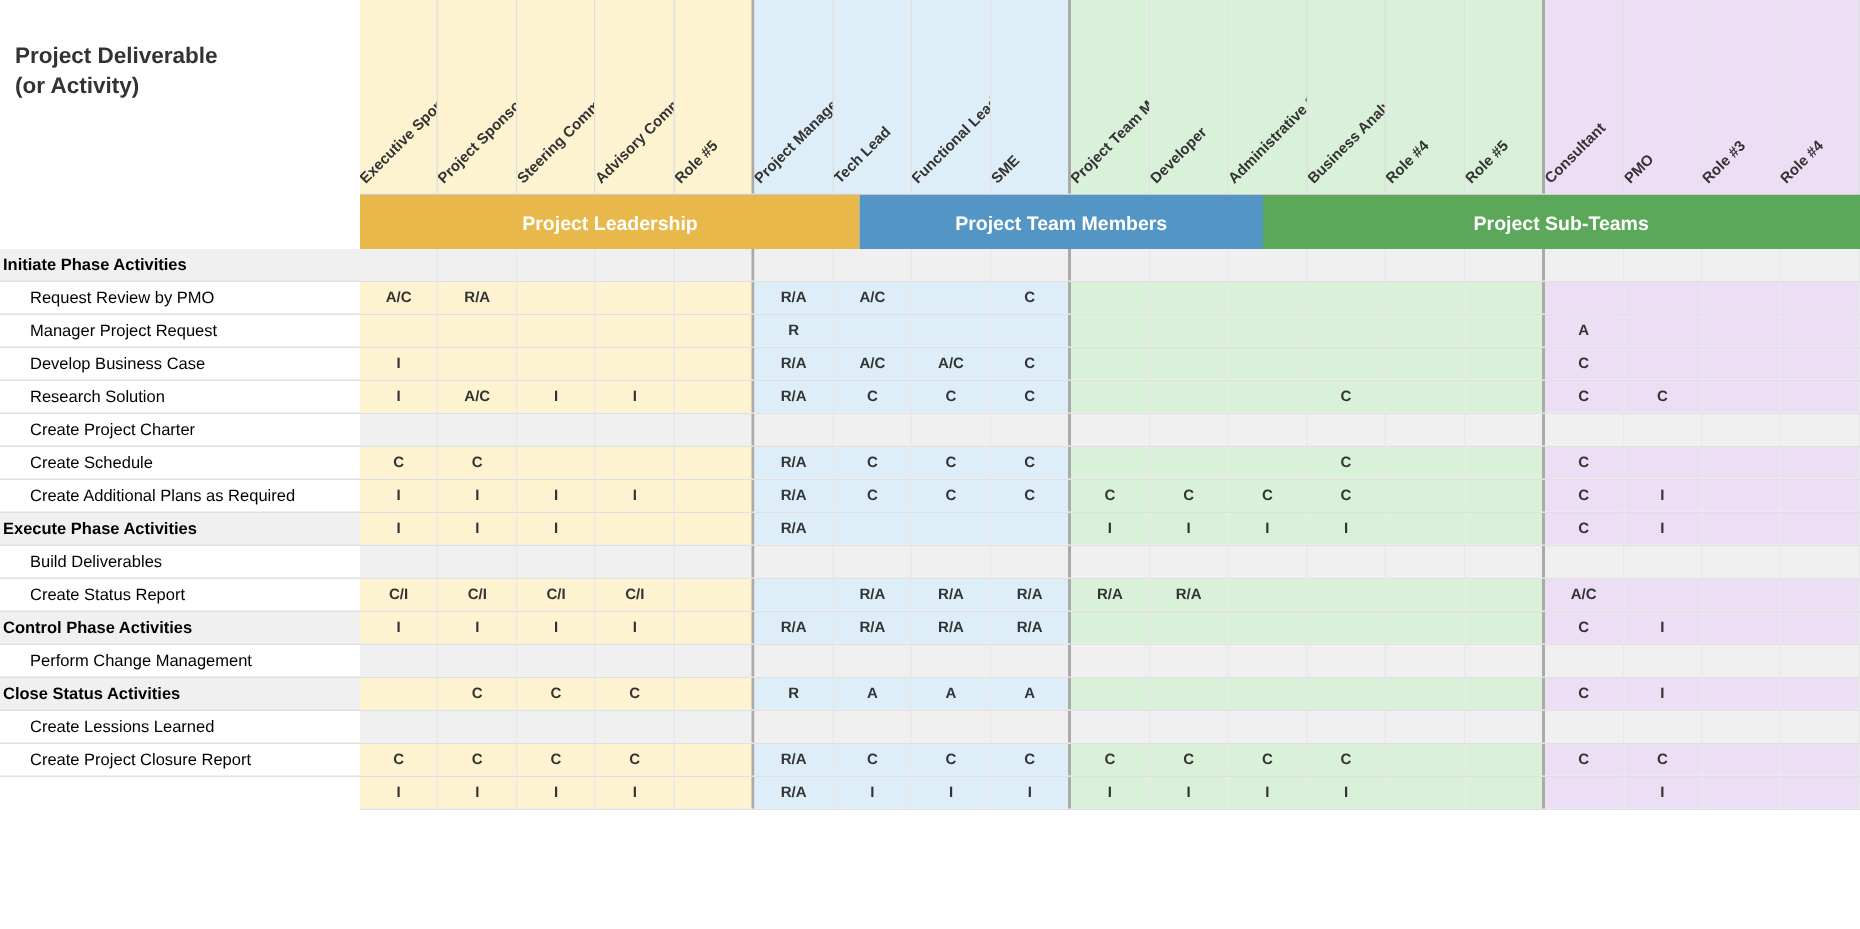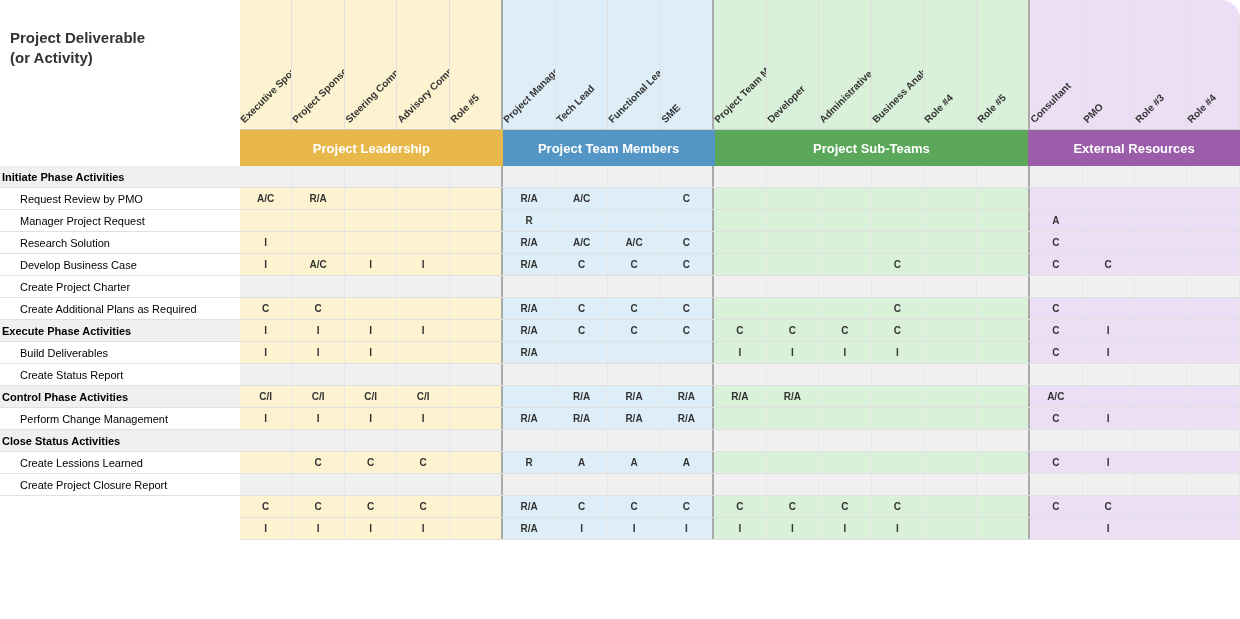--- a/index.html
+++ b/index.html
@@ -1,17 +1,17 @@
 <!DOCTYPE html>
 <html><head>
   <meta charset="utf-8">
   <style>
     * { box-sizing: border-box; margin: 0; padding: 0; }
     body { font-family: Arial, sans-serif; font-size: 11px; background: #fff; }
-    .page { width: 1240px; min-height: 619px; overflow: auto; border-radius: 19px; }
+    .page { width: 1240px; min-height: 619px; overflow: auto; }
 
     .header-area { display: flex; align-items: stretch; }
     .top-left { width: 240px; min-width: 240px; padding: 8px 10px; }
     .role-title { font-size: 22px; font-weight: bold; color: #333; }
     .deliverable-title { font-size: 15px; font-weight: bold; color: #333; margin-top: 20px; line-height: 1.3; }
 
     .col-headers-wrap { flex: 1; overflow: hidden; }
 
     .group-headers { display: flex; }
 
@@ -89,33 +89,33 @@
           </div>
           <div style="flex: 1 1 0%; display: flex; align-items: flex-end; justify-content: flex-start; padding-bottom: 4px; background: rgb(236, 223, 245); border-right: 1px solid rgb(224, 224, 224); overflow: hidden; padding-left: 6px;">
             <span style="display: block; transform: rotate(-45deg); transform-origin: left bottom; white-space: nowrap; font-size: 10px; font-weight: 600; color: rgb(51, 51, 51);">Role #4</span>
           </div>
         </div>
 
       <div id="group-headers" class="group-headers">
           <div style="flex: 5 1 0%; background: rgb(232, 184, 75); color: rgb(255, 255, 255); font-size: 13px; font-weight: bold; display: flex; align-items: center; justify-content: center; padding: 8px 4px; min-height: 36px;">Project Leadership</div>
           <div style="flex: 4 1 0%; background: rgb(83, 149, 196); color: rgb(255, 255, 255); font-size: 13px; font-weight: bold; display: flex; align-items: center; justify-content: center; padding: 8px 4px; min-height: 36px;">Project Team Members</div>
           <div style="flex: 6 1 0%; background: rgb(91, 168, 91); color: rgb(255, 255, 255); font-size: 13px; font-weight: bold; display: flex; align-items: center; justify-content: center; padding: 8px 4px; min-height: 36px;">Project Sub-Teams</div>
-          <div style="flex: 4 1 0%; background: rgb(155, 92, 170); color: rgb(255, 255, 255); font-size: 13px; font-weight: bold; display: flex; align-items: center; justify-content: center; padding: 8px 4px; min-height: 36px;">External Resources</div>
         </div>
     </div>
   </div>
 
   <div class="table-area">
     <div class="row-labels" id="row-labels">
         <div style="height: 22px; display: flex; align-items: center; border-bottom: 1px solid rgb(224, 224, 224); font-size: 11px; font-weight: bold; background: rgb(240, 240, 240); padding-left: 2px;">Initiate Phase Activities</div>
         <div style="height: 22px; display: flex; align-items: center; border-bottom: 1px solid rgb(224, 224, 224); font-size: 11px; padding-left: 20px;">Request Review by PMO</div>
         <div style="height: 22px; display: flex; align-items: center; border-bottom: 1px solid rgb(224, 224, 224); font-size: 11px; padding-left: 20px;">Manager Project Request</div>
+        <div style="height: 22px; display: flex; align-items: center; border-bottom: 1px solid rgb(224, 224, 224); font-size: 11px; padding-left: 20px;">Develop Business Case</div>
         <div style="height: 22px; display: flex; align-items: center; border-bottom: 1px solid rgb(224, 224, 224); font-size: 11px; padding-left: 20px;">Research Solution</div>
-        <div style="height: 22px; display: flex; align-items: center; border-bottom: 1px solid rgb(224, 224, 224); font-size: 11px; padding-left: 20px;">Develop Business Case</div>
         <div style="height: 22px; display: flex; align-items: center; border-bottom: 1px solid rgb(224, 224, 224); font-size: 11px; padding-left: 20px;">Create Project Charter</div>
+        <div style="height: 22px; display: flex; align-items: center; border-bottom: 1px solid rgb(224, 224, 224); font-size: 11px; padding-left: 20px;">Create Schedule</div>
         <div style="height: 22px; display: flex; align-items: center; border-bottom: 1px solid rgb(224, 224, 224); font-size: 11px; padding-left: 20px;">Create Additional Plans as Required</div>
         <div style="height: 22px; display: flex; align-items: center; border-bottom: 1px solid rgb(224, 224, 224); font-size: 11px; font-weight: bold; background: rgb(240, 240, 240); padding-left: 2px;">Execute Phase Activities</div>
         <div style="height: 22px; display: flex; align-items: center; border-bottom: 1px solid rgb(224, 224, 224); font-size: 11px; padding-left: 20px;">Build Deliverables</div>
         <div style="height: 22px; display: flex; align-items: center; border-bottom: 1px solid rgb(224, 224, 224); font-size: 11px; padding-left: 20px;">Create Status Report</div>
         <div style="height: 22px; display: flex; align-items: center; border-bottom: 1px solid rgb(224, 224, 224); font-size: 11px; font-weight: bold; background: rgb(240, 240, 240); padding-left: 2px;">Control Phase Activities</div>
         <div style="height: 22px; display: flex; align-items: center; border-bottom: 1px solid rgb(224, 224, 224); font-size: 11px; padding-left: 20px;">Perform Change Management</div>
         <div style="height: 22px; display: flex; align-items: center; border-bottom: 1px solid rgb(224, 224, 224); font-size: 11px; font-weight: bold; background: rgb(240, 240, 240); padding-left: 2px;">Close Status Activities</div>
         <div style="height: 22px; display: flex; align-items: center; border-bottom: 1px solid rgb(224, 224, 224); font-size: 11px; padding-left: 20px;">Create Lessions Learned</div>
         <div style="height: 22px; display: flex; align-items: center; border-bottom: 1px solid rgb(224, 224, 224); font-size: 11px; padding-left: 20px;">Create Project Closure Report</div>
       </div>

